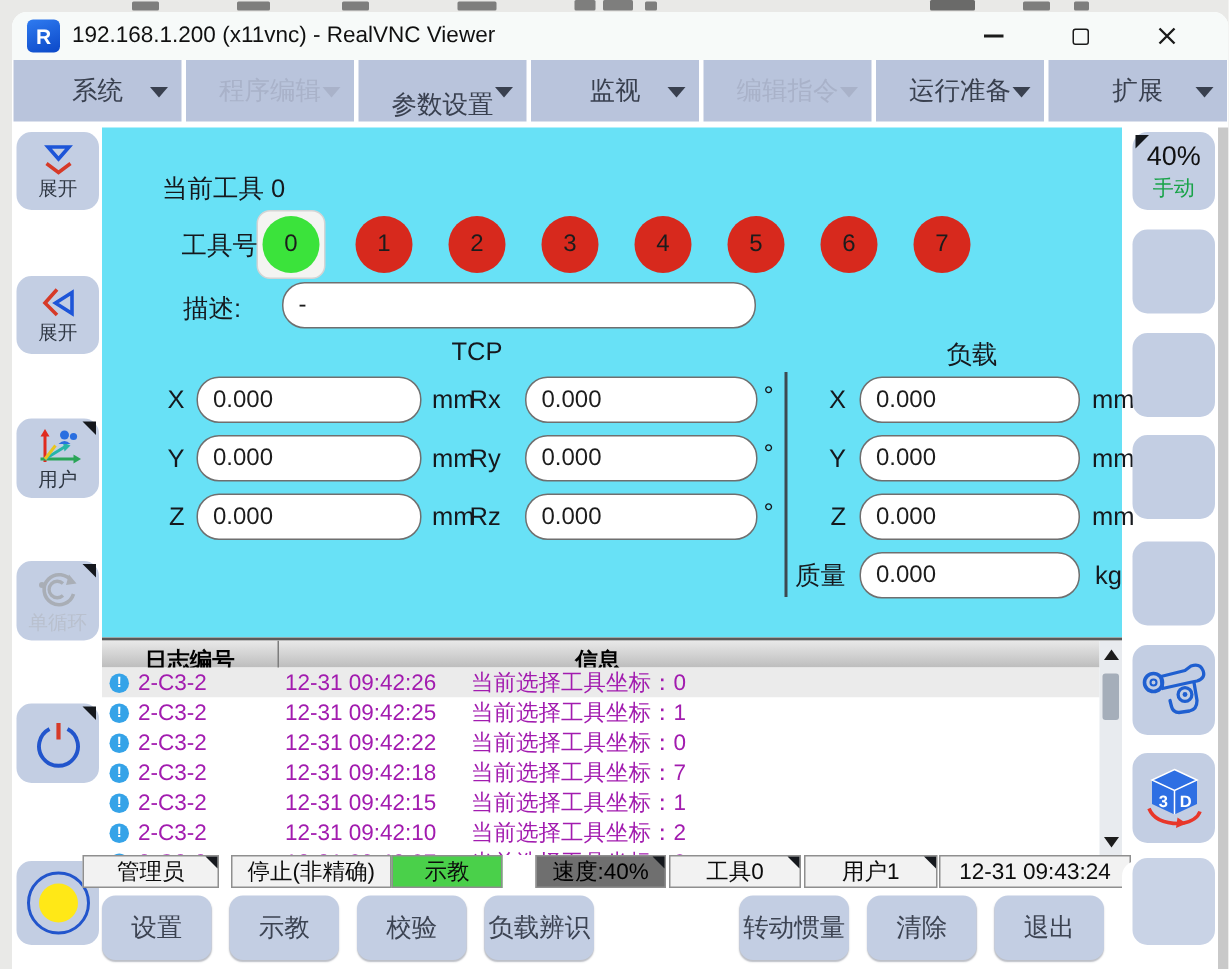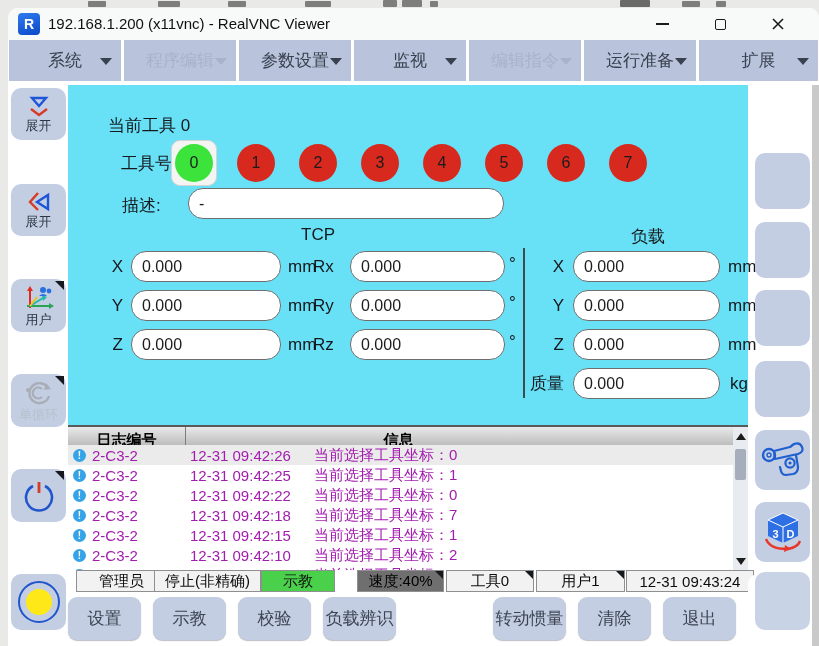--- a/index.html
+++ b/index.html
@@ -137,21 +137,21 @@
 
     <div class="menubar">
       <div class="menu-item" style="left:1px;">
           <span>系统</span>
           <span class="caret"></span>
         </div>
       <div class="menu-item disabled" style="left:116px;">
           <span>程序编辑</span>
           <span class="caret"></span>
         </div>
-      <div class="menu-item" style="left:231px;">
+      <div class="menu-item" style="left:231px;align-items:flex-end;">
           <span>参数设置</span>
           <span class="caret"></span>
         </div>
       <div class="menu-item" style="left:346px;">
           <span>监视</span>
           <span class="caret"></span>
         </div>
       <div class="menu-item disabled" style="left:461px;">
           <span>编辑指令</span>
           <span class="caret"></span>
@@ -348,21 +348,21 @@
         <div class="cell-msg">当前选择工具坐标：0</div>
       </div>
 
       <div class="log-sb">
         <div class="tri-up"></div>
         <div class="sb-thumb"></div>
         <div class="tri-down"></div>
       </div>
     </div>
 
-    <div class="stbox" style="left:68px;width:91px;">
+    <div class="stbox" style="left:47px;width:91px;">
       <span>管理员</span>
         <span class="ctr"></span>
     </div>
     <div class="stbox" style="left:146px;width:107px;">
       <span>停止(非精确)</span>
     </div>
     <div class="stbox green" style="left:253px;width:74px;">
       <span>示教</span>
     </div>
     <div class="stbox dark" style="left:349px;width:87px;">
@@ -399,20 +399,24 @@
     <div class="bbtn" style="left:570px;">
         <span>清除</span>
       </div>
     <div class="bbtn" style="left:655px;">
         <span>退出</span>
       </div>
 
     <div class="br-white"></div>
     <div class="right-strip"></div>
 
+    <div class="sbtn corner-tl" style="left:747px;top:80px;height:52px;">
+      <span style="font-size:18px;color:#111;">40%</span>
+      <span style="font-size:14px;color:#18a348;">手动</span>
+    </div>
     <div class="sbtn" style="left:747px;top:145px;height:56px;"></div>
     <div class="sbtn" style="left:747px;top:214px;height:56px;"></div>
     <div class="sbtn" style="left:747px;top:282px;height:56px;"></div>
     <div class="sbtn" style="left:747px;top:353px;height:56px;"></div>
 
     <div class="sbtn" style="left:747px;top:422px;height:60px;">
       <svg width="46" height="38" viewBox="0 0 46 38">
         <circle cx="9" cy="14" r="6" fill="none" stroke="#1f5fd0" stroke-width="2.4"></circle>
         <circle cx="9" cy="14" r="2" fill="none" stroke="#1f5fd0" stroke-width="1.4"></circle>
         <path d="M14 10 L30 6 L34 3 Q40 1 42 6 Q44 11 38 13 L33 14 L15 18 Z" fill="none" stroke="#1f5fd0" stroke-width="2.2" stroke-linejoin="round"></path>

